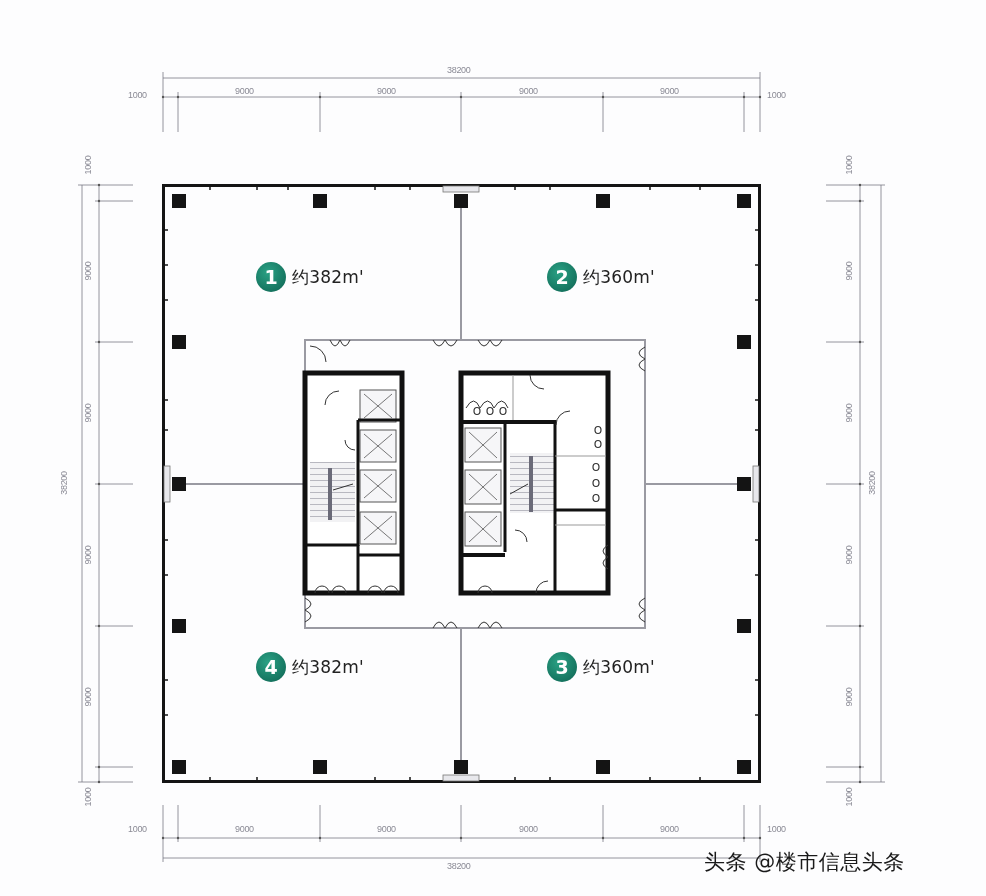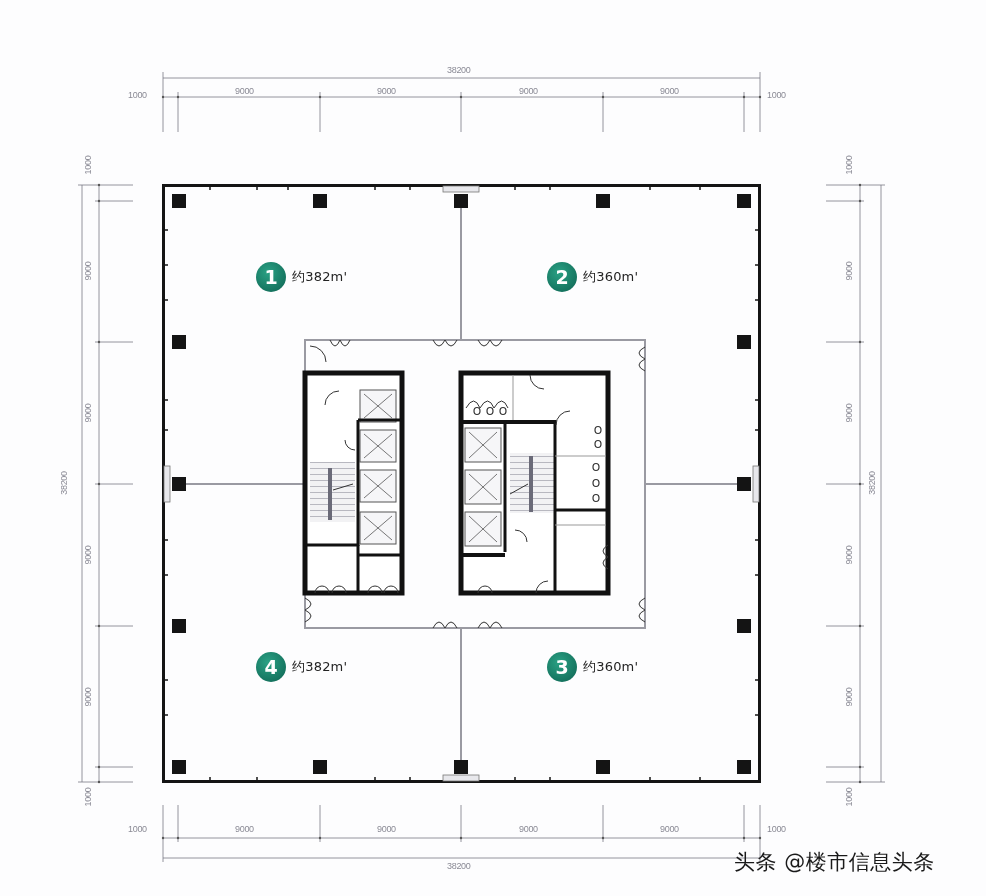--- a/index.html
+++ b/index.html
@@ -2,22 +2,22 @@
 <html><head>
 <meta charset="utf-8">
 <style>
   html,body{margin:0;padding:0;background:#fdfdfe;}
   body{width:986px;height:896px;position:relative;overflow:hidden;font-family:"DejaVu Sans",sans-serif;}
   .abs{position:absolute;}
   .dimtext{position:absolute;font-family:"Liberation Sans",sans-serif;font-size:9px;color:#8a8a95;letter-spacing:-0.3px;white-space:nowrap;}
   .vtext{transform:rotate(-90deg);transform-origin:center center;}
   .area-label{position:absolute;display:flex;align-items:center;gap:6px;}
   .badge{width:30px;height:30px;border-radius:50%;background:radial-gradient(circle at 40% 35%,#2aa184 0%,#167560 70%,#0f5f4e 100%);color:#fff;font-family:"DejaVu Sans",sans-serif;font-weight:bold;font-size:19px;display:flex;align-items:center;justify-content:center;}
-  .area-text{font-family:"DejaVu Sans",sans-serif;font-size:13px;color:#222;letter-spacing:0.2px;}
-  .watermark{position:absolute;left:734px;top:848px;font-family:"DejaVu Sans",sans-serif;font-size:21px;color:#1a1a1a;letter-spacing:0.5px;}
+  .area-text{font-family:"DejaVu Sans",sans-serif;font-size:17px;color:#222;letter-spacing:0.2px;}
+  .watermark{position:absolute;left:704px;top:848px;font-family:"DejaVu Sans",sans-serif;font-size:21px;color:#1a1a1a;letter-spacing:0.5px;}
 </style>
 </head>
 <body>
 
 <svg class="abs" style="left:0;top:0" width="986" height="896" viewBox="0 0 986 896">
   <defs>
     <pattern id="stairs" width="6" height="6" patternUnits="userSpaceOnUse">
       <rect width="6" height="6" fill="#f2f2f4"></rect>
       <line x1="0" y1="0.5" x2="6" y2="0.5" stroke="#b8b8c0" stroke-width="1"></line>
     </pattern>

